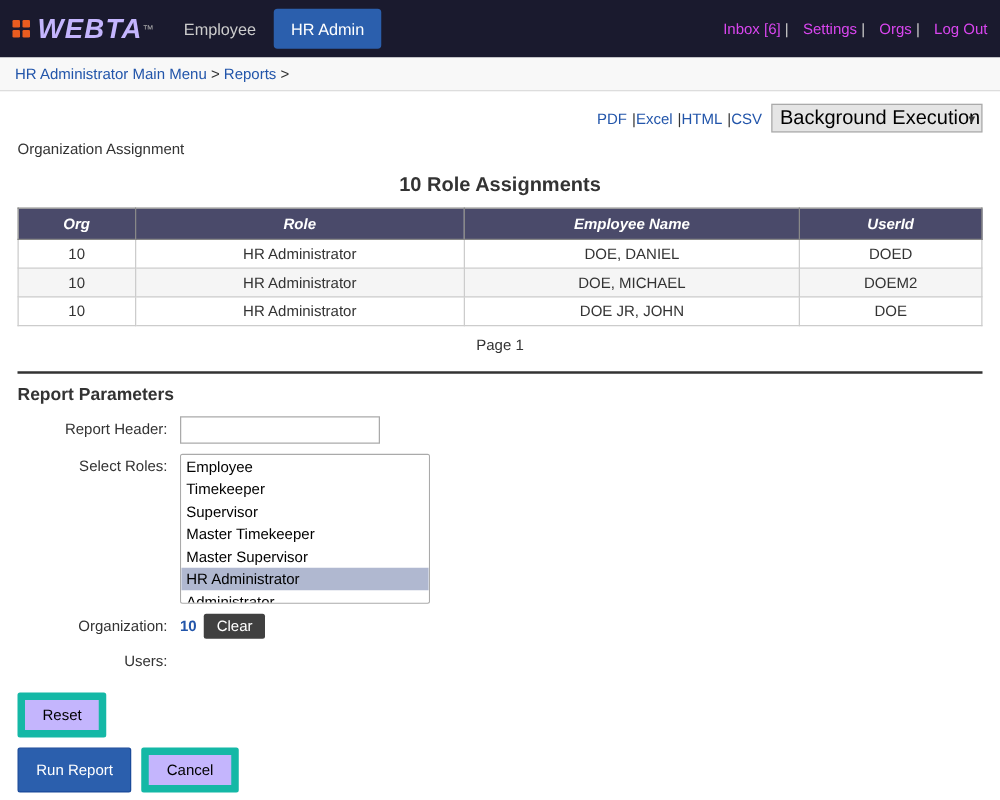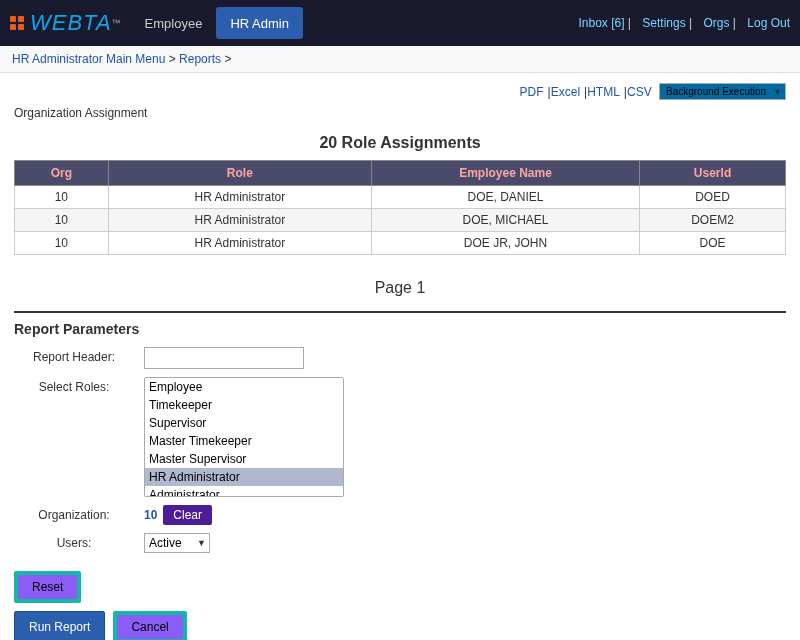--- a/index.html
+++ b/index.html
@@ -26,21 +26,21 @@
       background: #2b5fad;
       color: #fff;
       border-radius: 3px;
     }
     #header-right {
       margin-left: auto;
       color: #ccc;
       font-size: 12px;
     }
     #header-right a {
-      color: #7dd3fc;
+      color: #d946ef;
       text-decoration: none;
       margin-left: 8px;
       margin-top: 35px;
     }
 
     
     #breadcrumb {
       padding: 6px 12px;
       font-size: 12px;
       border-bottom: 1px solid #ddd;
@@ -60,24 +60,24 @@
       align-items: center;
       margin-bottom: 6px;
       font-size: 12px;
     }
     #export-row a {
       color: #2255aa;
       text-decoration: none;
       margin-right: 4px;
     }
     #bg-exec-select {
-      padding: 2px 18px 2px 6px;
-      font-size: 10px;
+      padding: 2px 0 2px 6px;
+      font-size: 16px;
       border: 1px solid #aaa;
-      background: #0369a1;
+      background: #e5e5e5;
       cursor: pointer;
       appearance: none;
       -webkit-appearance: none;
       position: relative;
     }
     .select-wrap {
       position: relative;
       display: inline-block;
     }
     .select-wrap::after {
@@ -109,52 +109,53 @@
       font-weight: bold;
       margin-bottom: 8px;
     }
     #report-table {
       width: 100%;
       border-collapse: collapse;
       font-size: 12px;
     }
     #report-table th {
       background: #4a4a6a;
-      color: #fca5a5;
+      color: #ffffff;
       padding: 5px 8px;
       text-align: center;
       border: 1px solid #888;
+      font-style: italic;
     }
     #report-table td {
       padding: 4px 8px;
       border: 1px solid #ccc;
       background: #fff;
     }
     #report-table tr:nth-child(even) td { background: #f5f5f5; }
-    .page-label { margin-top: 24px; font-size: 16px; color: #333; }
+    .page-label { margin-top: 8px; font-size: 12px; color: #333; }
 
     
     #params-section {
       margin-top: 14px;
       border-top: 2px solid #333;
       padding-top: 8px;
     }
     #params-title {
       font-size: 14px;
       font-weight: bold;
       margin-bottom: 10px;
     }
     .param-row {
       display: flex;
       align-items: flex-start;
       margin-bottom: 8px;
     }
     .param-label {
       width: 130px;
-      text-align: center;
+      text-align: right;
       padding-right: 10px;
       font-size: 12px;
       padding-top: 3px;
       flex-shrink: 0;
     }
     .param-value { flex: 1; }
 
     #report-header-input {
       width: 160px;
       height: 22px;
@@ -176,21 +177,21 @@
       background: #b0b8d0;
       color: #000;
     }
 
     #org-value {
       color: #2255aa;
       font-weight: bold;
       margin-right: 6px;
     }
     #clear-btn {
-      background: #4c1d95;
+      background: #404040;
       color: #fff;
       border: none;
       padding: 3px 10px;
       font-size: 12px;
       cursor: pointer;
       border-radius: 2px;
     }
 
     #include-sub-checkbox {
       margin-top: 3px;
@@ -223,22 +224,22 @@
     
     #action-buttons {
       margin-top: 18px;
       display: flex;
       gap: 8px;
     }
     .action-btn {
       padding: 5px 14px;
       font-size: 12px;
       cursor: pointer;
-      border: 4px solid #14b8a6;
-      background: #8b5cf6;
+      border: 6px solid #14b8a6;
+      background: #c4b5fd;
       border-radius: 2px;
     }
     #run-report-btn {
       background: #2b5fad;
       color: #fff;
       border: 1px solid #1a4a9a;
     }
 
     
     .logo-wrapper {
@@ -264,21 +265,21 @@
 <body>
 
 <div id="header">
   <div class="logo-wrapper">
     <div class="logo-grid">
       <div class="logo-dot"></div>
       <div class="logo-dot"></div>
       <div class="logo-dot"></div>
       <div class="logo-dot"></div>
     </div>
-    <span style="color:#0ea5e9;font-size:22px;font-weight:normal;font-style:italic;letter-spacing:1px;">WEBTA</span>
+    <span style="color:#c4b5fd;font-size:22px;font-weight:bold;font-style:italic;letter-spacing:1px;">WEBTA</span>
       <span style="color:#aaa;font-size:9px;vertical-align:super;">™</span>
   </div>
   <button class="nav-tab">Employee</button>
   <button class="nav-tab active">HR Admin</button>
   <div id="header-right">
     <a href="#">Inbox [6]</a> |
     <a href="#">Settings</a> |
     <a href="#">Orgs</a> |
     <a href="#">Log Out</a>
   </div>
@@ -305,21 +306,21 @@
     <div class="select-wrap">
       <select id="bg-exec-select">
         <option>Background Execution</option>
       </select>
     </div>
   </div>
 
   <h1 id="page-title">Organization Assignment</h1>
 
   <div id="report-section">
-    <div id="report-heading">20 Role Assignments</div>
+    <div id="report-heading">10 Role Assignments</div>
     <table id="report-table">
       <thead>
         <tr>
           <th>Org</th>
           <th>Role</th>
           <th>Employee Name</th>
           <th>UserId</th>
         </tr>
       </thead>
       <tbody id="report-tbody">
@@ -376,26 +377,20 @@
       <div class="param-label">Organization:</div>
       <div class="param-value" style="display:flex;align-items:center;">
         <span id="org-value">10</span>
         <button id="clear-btn">Clear</button>
       </div>
     </div>
 
 
     <div class="param-row">
       <div class="param-label">Users:</div>
-      <div class="param-value">
-        <div class="users-select-wrap">
-          <select id="users-select">
-          <option value="Active">Active</option><option value="Inactive">Inactive</option><option value="All">All</option></select>
-        </div>
-      </div>
     </div>
   </div>
 
   <div id="action-buttons">
     <button class="action-btn">Reset</button>
   </div>
   <div style="margin-top:8px;display:flex;gap:8px;">
     <button class="action-btn" id="run-report-btn">Run Report</button>
     <button class="action-btn">Cancel</button>
   </div>

